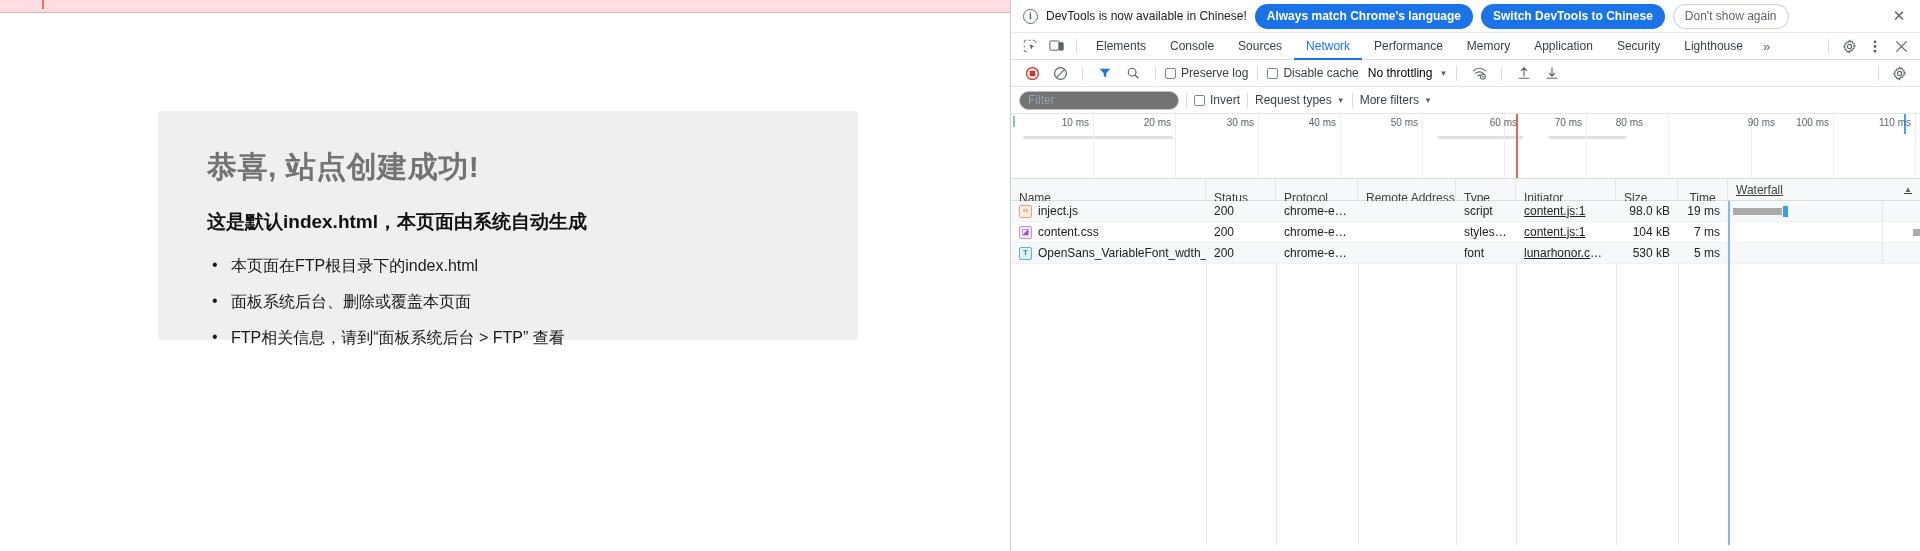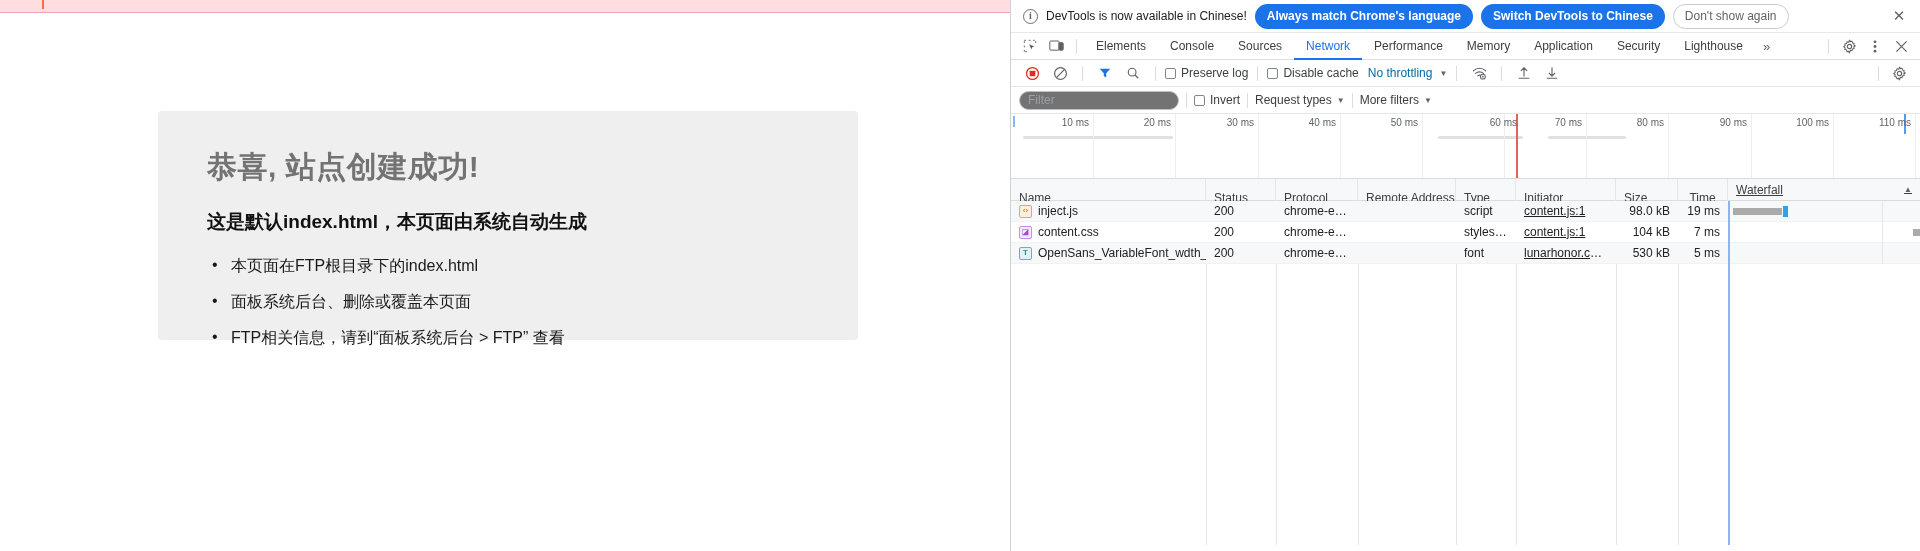--- a/index.html
+++ b/index.html
@@ -107,21 +107,21 @@
   .dt-tab.active { color: #1a73e8; box-shadow: inset 0 -2px 0 #1a73e8; }
   .more-tabs { padding: 0 8px; color: #5f6368; cursor: pointer; font-size: 13px; }
   .tabs-right { margin-left: auto; display: flex; align-items: center; padding-right: 6px; }
 
   .dt-toolbar {
     display: flex; align-items: center; height: 27px; gap: 2px;
     padding: 0 8px; border-bottom: 1px solid #e6e7e8; background: #ffffff;
   }
   .cb { width: 11px; height: 11px; border: 1px solid #80868b; border-radius: 2px; background:#fff; }
   .cb-label { display: flex; align-items: center; gap: 5px; font-size: 12px; color: #3c4043; cursor: pointer; white-space: nowrap; }
-  .throttle { font-size: 12px; color: #0369a1; margin-left: 7px; cursor: pointer; white-space: nowrap; }
+  .throttle { font-size: 12px; color: #000000; margin-left: 7px; cursor: pointer; white-space: nowrap; }
   .caret { font-size: 8px; color: #5f6368; margin-left: 5px; }
 
   .dt-filterbar {
     display: flex; align-items: center; height: 27px; gap: 0;
     padding: 0 8px; border-bottom: 1px solid #e6e7e8; background: #ffffff;
   }
   .filter-input {
     width: 160px; height: 19px; border: 1px solid #bdc1c6; border-radius: 10px;
     font-size: 12px; padding: 0 8px; color: #202124; outline: none;
     background: #737373; font-family: inherit;
@@ -365,23 +365,23 @@
         <div class="ruler-label" style="left: 247px;">30 ms</div>
         <div class="ruler-tick" style="left: 329px;"></div>
         <div class="ruler-label" style="left: 329px;">40 ms</div>
         <div class="ruler-tick" style="left: 411px;"></div>
         <div class="ruler-label" style="left: 411px;">50 ms</div>
         <div class="ruler-tick" style="left: 493px;"></div>
         <div class="ruler-label" style="left: 493px; margin-left: 17px;">60 ms</div>
         <div class="ruler-tick" style="left: 575px;"></div>
         <div class="ruler-label" style="left: 575px;">70 ms</div>
         <div class="ruler-tick" style="left: 657px;"></div>
-        <div class="ruler-label" style="left: 657px;">80 ms</div>
+        <div class="ruler-label" style="left: 636px;">80 ms</div>
         <div class="ruler-tick" style="left: 740px;"></div>
-        <div class="ruler-label" style="left: 740px;">90 ms</div>
+        <div class="ruler-label" style="left: 768px;">90 ms</div>
         <div class="ruler-tick" style="left: 822px;"></div>
         <div class="ruler-label" style="left: 822px;">100 ms</div>
         <div class="ruler-tick" style="left: 904px;"></div>
         <div class="ruler-label" style="left: 904px;">110 ms</div>
       </div>
 
     <div class="dt-table">
       <div class="thead">
         <div class="th" style="width:195px;">Name</div>
         <div class="th" style="width:70px;">Status</div>

